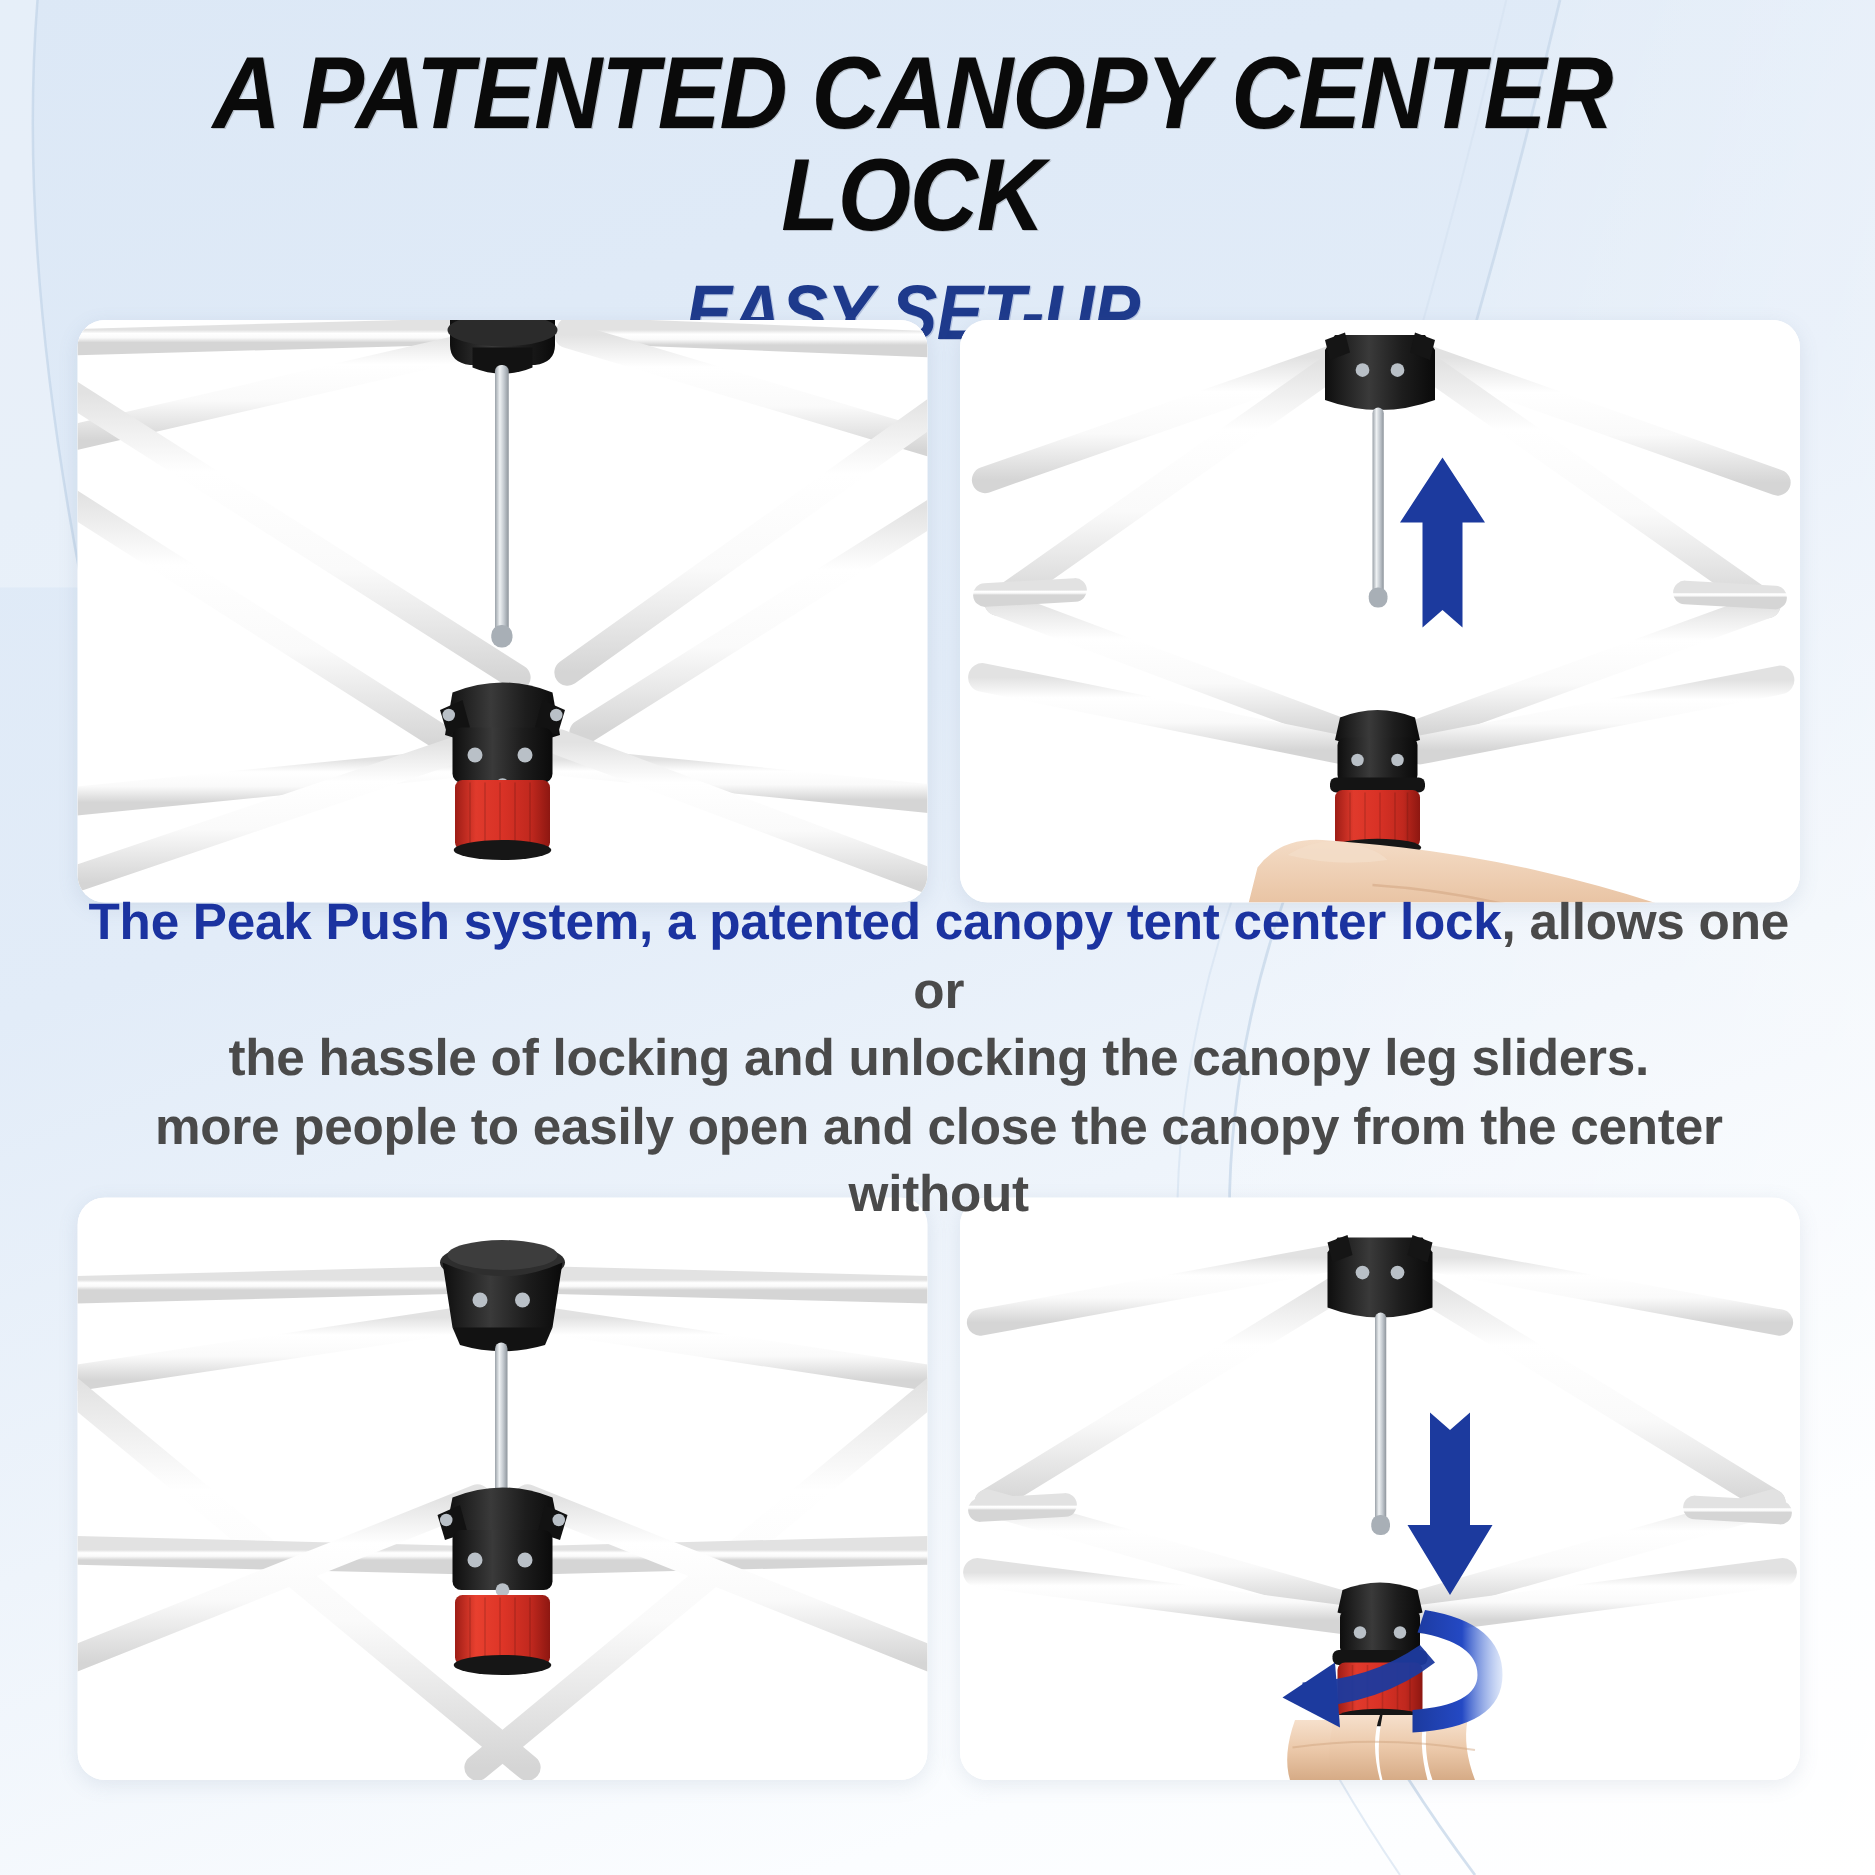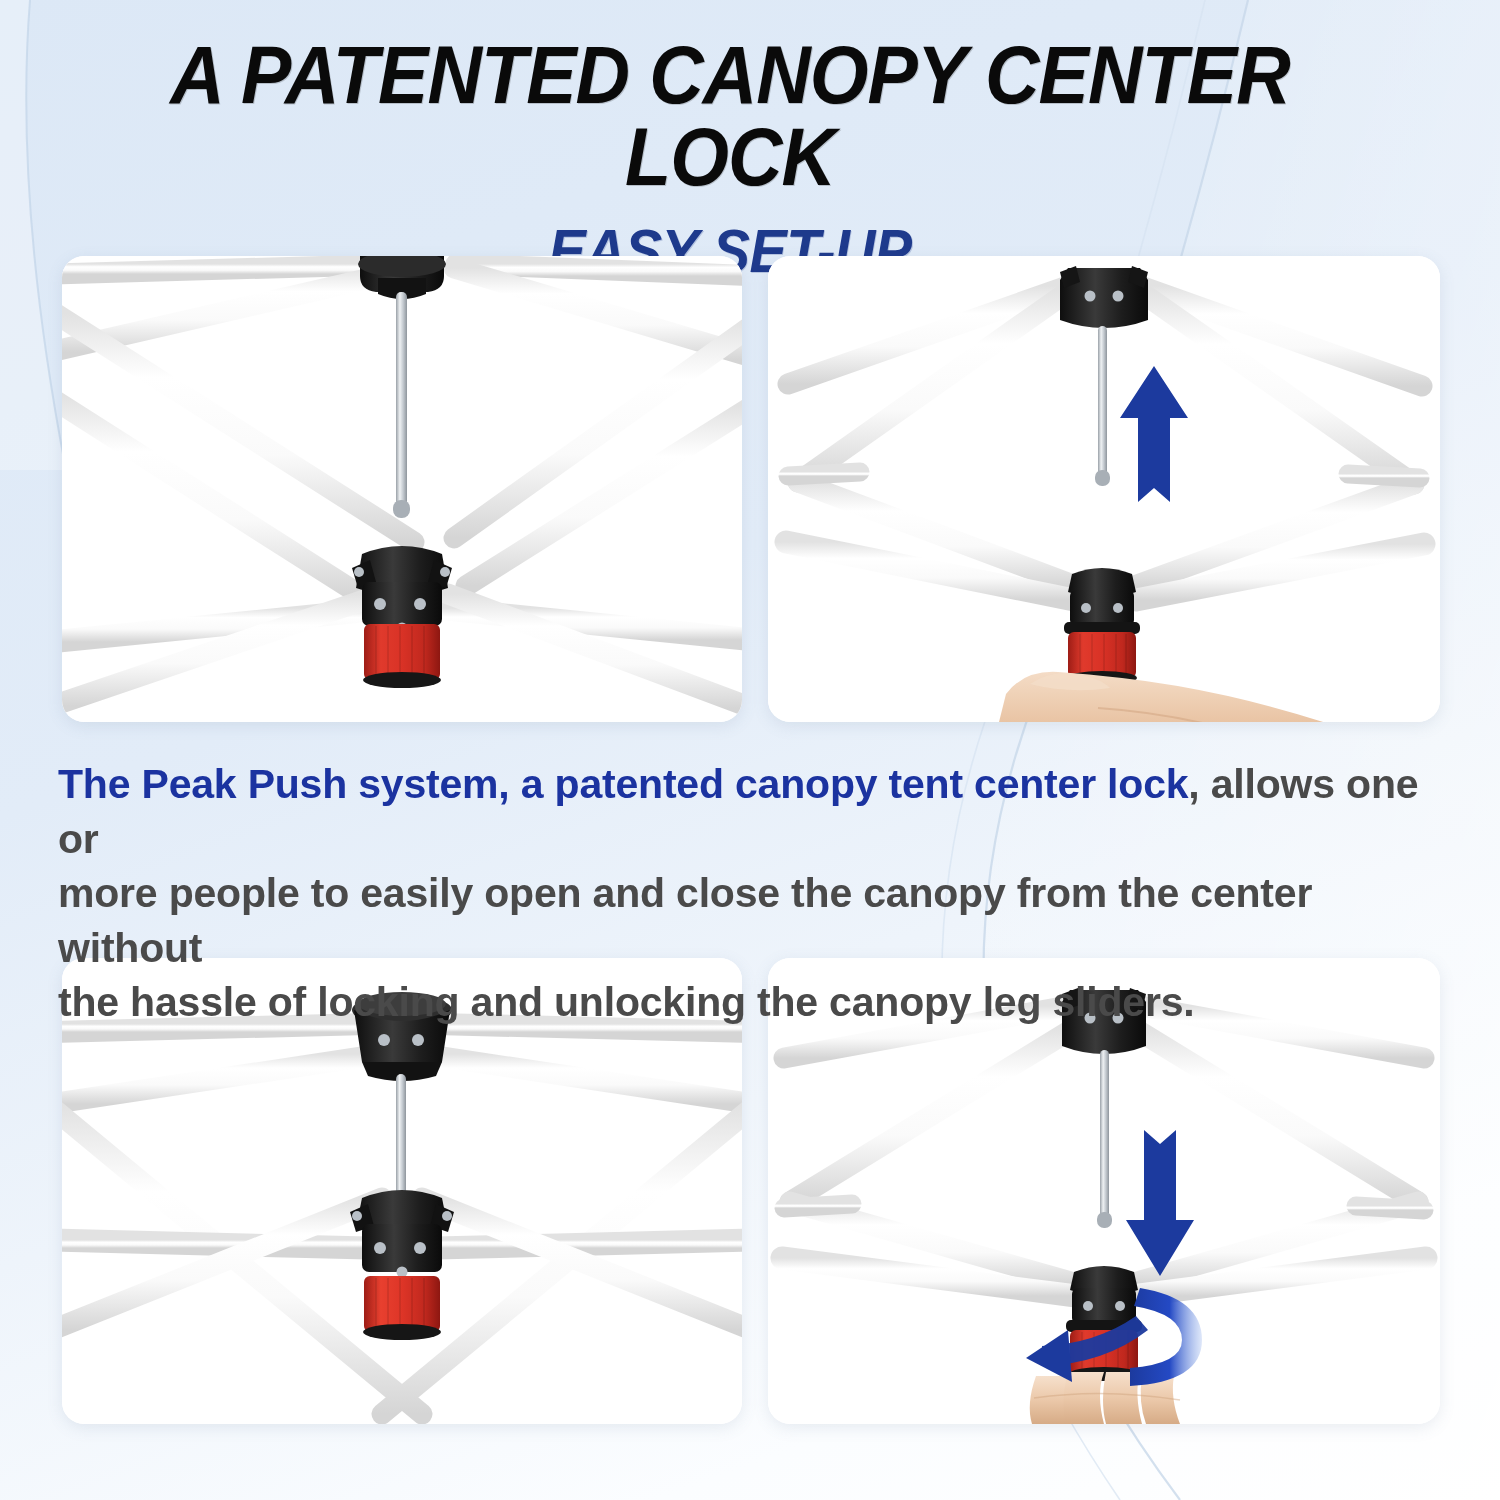--- a/index.html
+++ b/index.html
@@ -36,21 +36,21 @@
   
   .panel{position:absolute;background:#fff;border-radius:22px;overflow:hidden;
     box-shadow:0 4px 16px rgba(90,115,150,.13);}
   #panel-tl{left:62px;top:256px;width:680px;height:466px;}
   #panel-tr{left:768px;top:256px;width:672px;height:466px;}
   #panel-bl{left:62px;top:958px;width:680px;height:466px;}
   #panel-br{left:768px;top:958px;width:672px;height:466px;}
   .panel svg{display:block;width:100%;height:100%;}
 
   
-  .body-copy{position:absolute;left:58px;top:757px;width:1386px;
+  .body-copy{position:absolute;left:58px;top:710px;width:1386px;text-align:center;
     color:#4a4a4a;
     font-family:"Liberation Sans Narrow","Liberation Sans",sans-serif;
     font-weight:700;font-size:41px;line-height:1.33;letter-spacing:-.2px;}
   .body-copy .hi{color:#1b33a0;}
   .body-copy p{margin:0;}
 </style>
 </head>
 <body>
 
 <div class="stage">
@@ -433,17 +433,17 @@
         <path d="M380 372 q-44 34 -106 36 l0 -20 q54 -2 94 -30 z" fill="#1c3a9e" opacity=".95"></path>
         <path d="M300 372 L258 400 L304 424 Z" fill="#1c3a9e"></path>
       </g>
     </svg>
   </div>
 
   <div class="body-copy">
     <p>
       <span class="hi">The Peak Push system, a patented canopy tent center lock</span><span>, allows one or</span>
     </p>
+    <p>the hassle of locking and unlocking the canopy leg sliders.</p>
     <p>more people to easily open and close the canopy from the center without</p>
-    <p>the hassle of locking and unlocking the canopy leg sliders.</p>
   </div>
 
 </div>
 
 </body></html>

